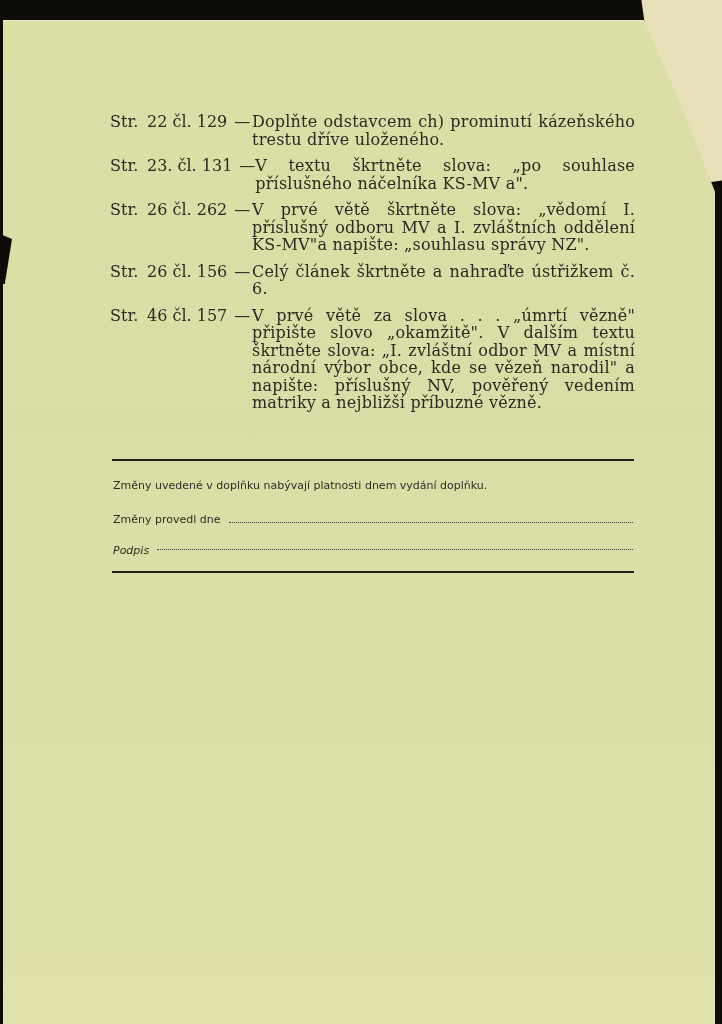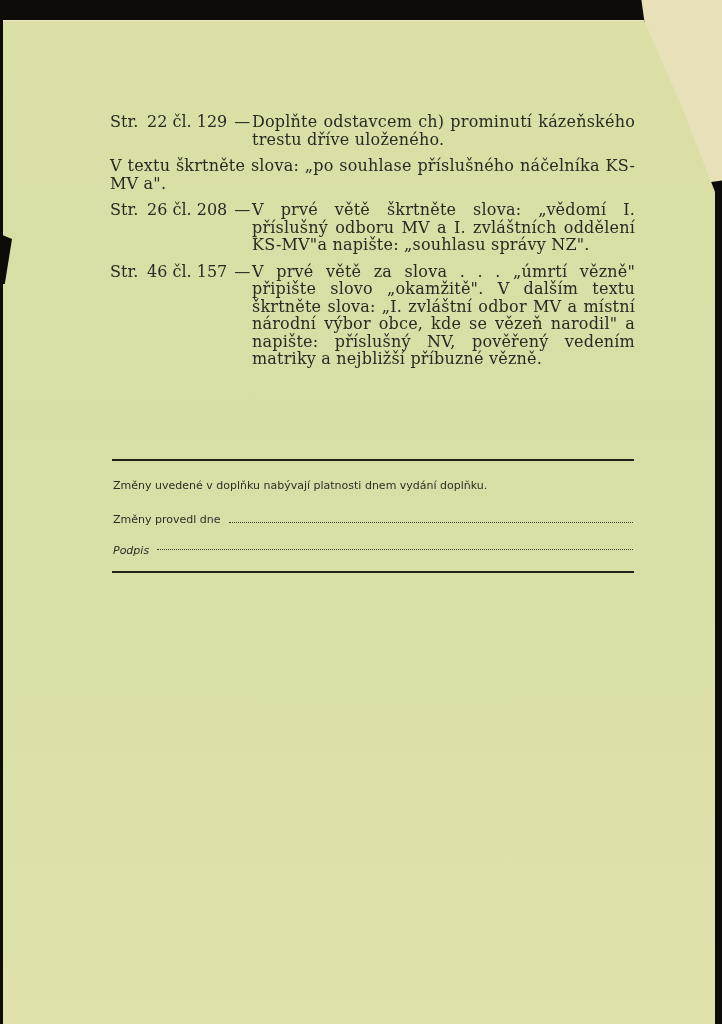--- a/index.html
+++ b/index.html
@@ -113,30 +113,39 @@
 
 <div class="content">
   <div class="entry">
     <div class="ref">
       <span class="str">Str.</span><span>22 čl. 129</span><span class="dash">—</span>
     </div>
     <div class="text">Doplňte odstavcem ch) prominutí kázeňského trestu dříve uloženého.</div>
   </div>
 
   <div class="entry">
+    <div class="ref">
+      <span class="str">Str.</span><span>23. čl. 131</span><span class="dash">—</span>
+    </div>
     <div class="text">V textu škrtněte slova: „po souhlase příslušného náčelníka KS-MV a".</div>
   </div>
 
   <div class="entry">
     <div class="ref">
-      <span class="str">Str.</span><span>26 čl. 208</span><span class="dash">—</span>
+      <span class="str">Str.</span><span>26 čl. 262</span><span class="dash">—</span>
     </div>
     <div class="text">V prvé větě škrtněte slova: „vědomí I. příslušný odboru MV a I. zvláštních oddělení KS-MV"a napište: „souhlasu správy NZ".</div>
   </div>
 
+  <div class="entry">
+    <div class="ref">
+      <span class="str">Str.</span><span>26 čl. 156</span><span class="dash">—</span>
+    </div>
+    <div class="text">Celý článek škrtněte a nahraďte ústřižkem č. 6.</div>
+  </div>
 
   <div class="entry">
     <div class="ref">
       <span class="str">Str.</span><span>46 čl. 157</span><span class="dash">—</span>
     </div>
     <div class="text">V prvé větě za slova . . . „úmrtí vězně" připište slovo „okamžitě". V dalším textu škrtněte slova: „I. zvláštní odbor MV a místní národní výbor obce, kde se vězeň narodil" a napište: příslušný NV, pověřený vedením matriky a nejbližší příbuzné vězně.</div>
   </div>
 </div>
 
 <div class="rule top"></div>

